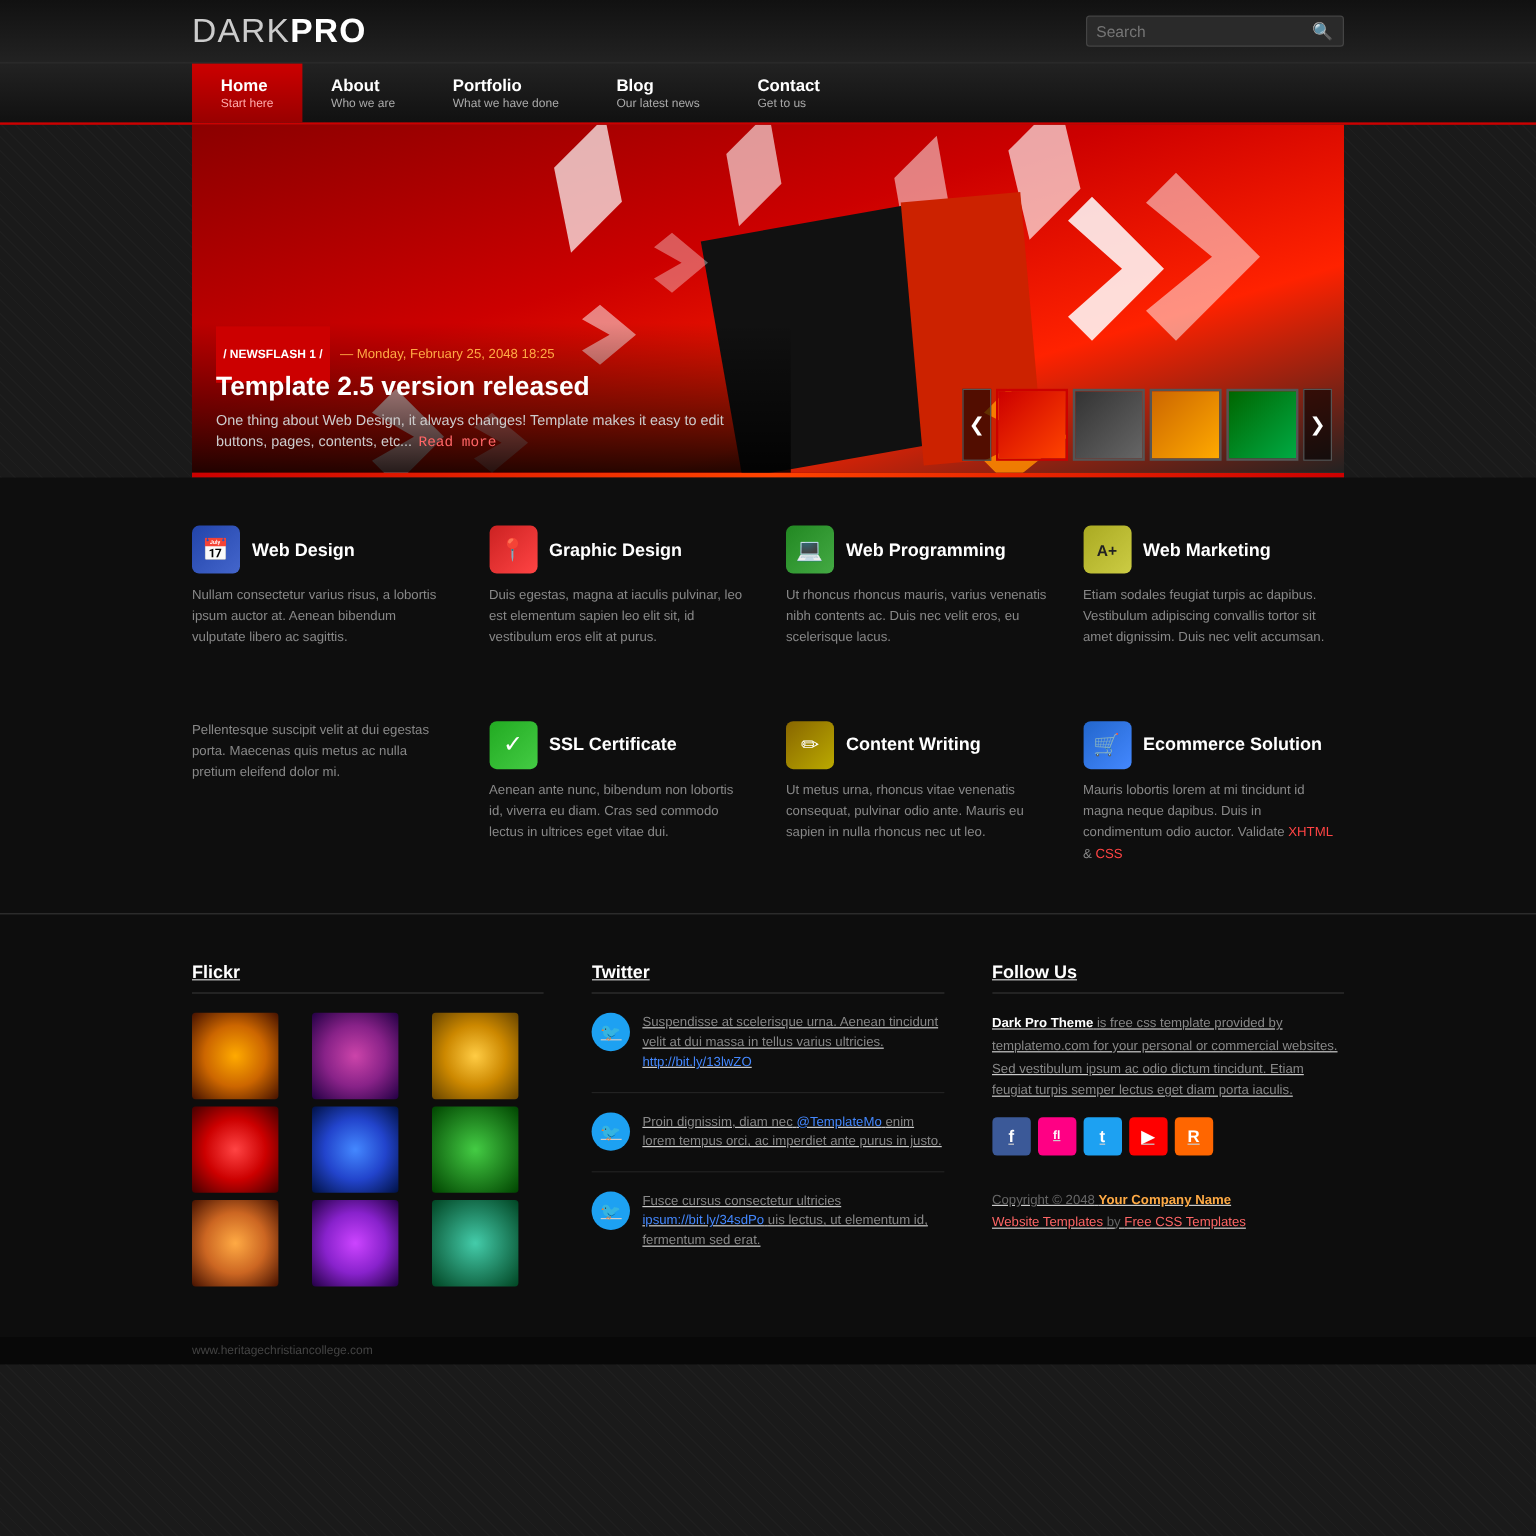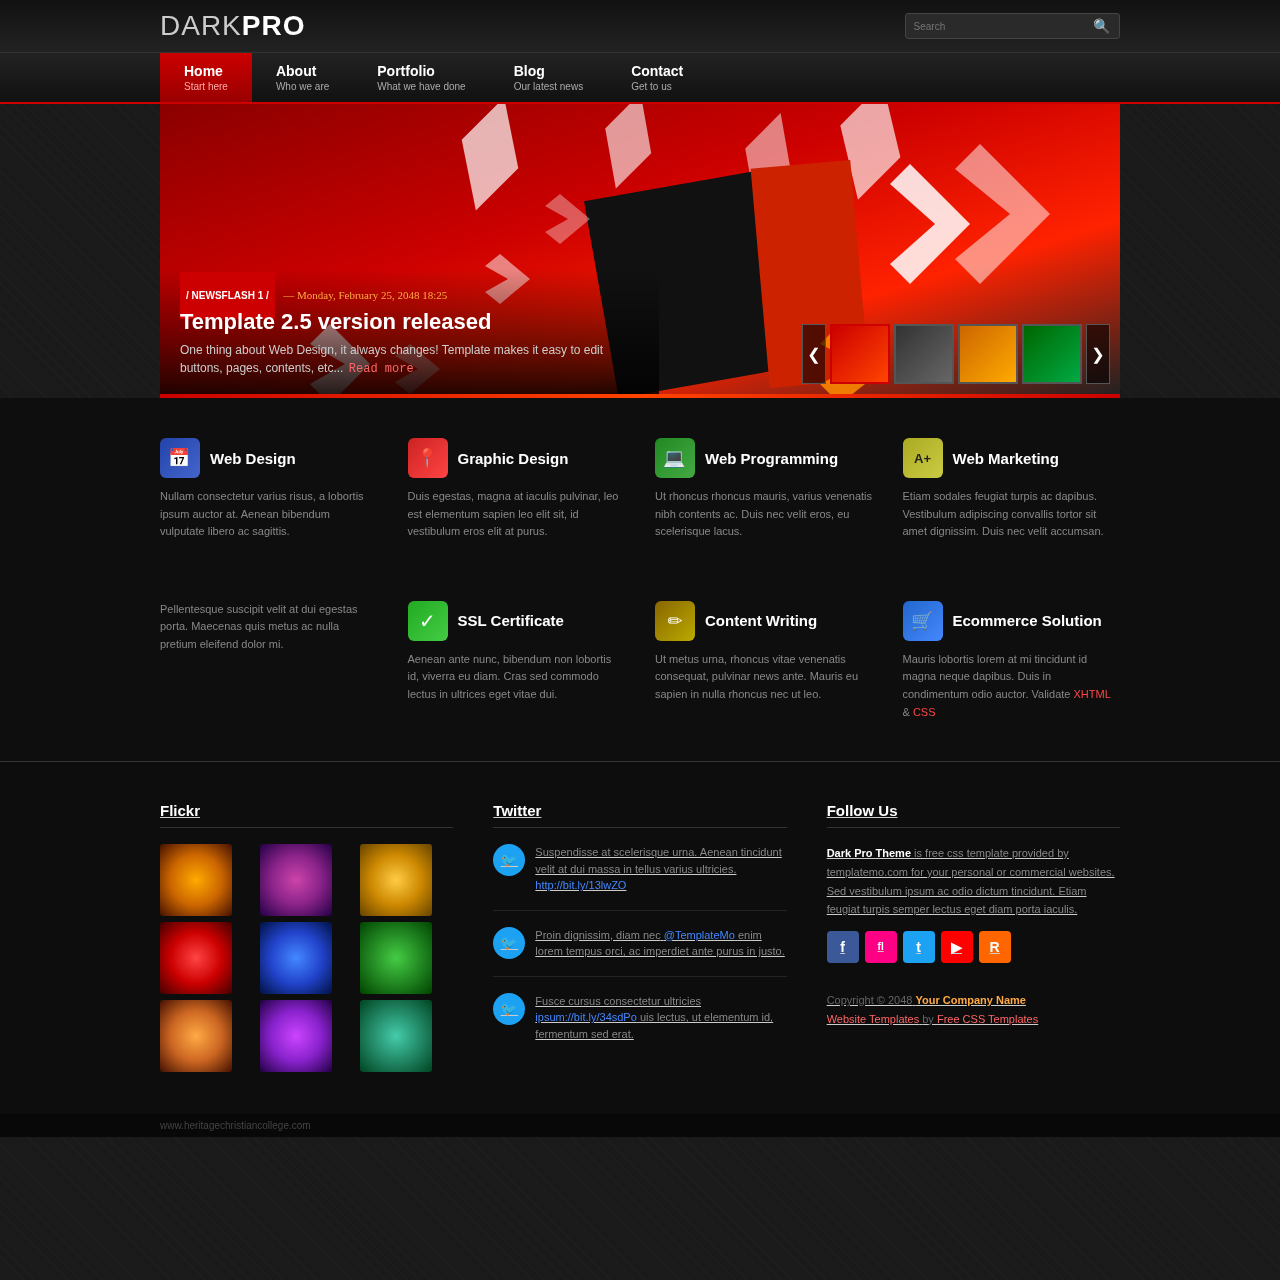--- a/index.html
+++ b/index.html
@@ -37,21 +37,21 @@
       border: 1px solid #444;
       border-radius: 3px;
       padding: 4px 8px;
     }
     #search-box input {
       background: transparent;
       border: none;
       color: #aaa;
       outline: none;
       width: 180px;
-      font-size: 10px;
+      font-size: 13px;
     }
     #search-box button {
       background: none;
       border: none;
       color: #aaa;
       cursor: pointer;
       font-size: 14px;
     }
 
     
@@ -104,21 +104,20 @@
       font-size: 10px;
       font-weight: bold;
       padding: 18px 6px;
       display: inline;
       margin-right: 4px;
       margin-top: 33px;
     }
     .newsflash-date {
       color: #ffaa44;
       font-size: 11px;
-      font-family: Liberation Serif, serif;
     }
     .hero-title {
       color: #fff;
       font-size: 22px;
       font-weight: bold;
       margin: 6px 0 6px 0;
     }
     .hero-desc {
       color: #ccc;
       font-size: 12px;
@@ -507,21 +506,21 @@
         <div class="feature-title">SSL Certificate</div>
       </div>
       <div class="feature-desc">Aenean ante nunc, bibendum non lobortis id, viverra eu diam. Cras sed commodo lectus in ultrices eget vitae dui.</div>
     </div>
 
     <div class="feature-item features-row2">
       <div class="feature-header">
         <div class="feature-icon icon-writing" style="color:#fff;font-size:18px;">✏</div>
         <div class="feature-title">Content Writing</div>
       </div>
-      <div class="feature-desc">Ut metus urna, rhoncus vitae venenatis consequat, pulvinar news ante. Mauris eu sapien in nulla rhoncus nec ut leo.</div>
+      <div class="feature-desc">Ut metus urna, rhoncus vitae venenatis consequat, pulvinar odio ante. Mauris eu sapien in nulla rhoncus nec ut leo.</div>
     </div>
 
     <div class="feature-item features-row2">
       <div class="feature-header">
         <div class="feature-icon icon-ecom" style="color:#fff;font-size:18px;">🛒</div>
         <div class="feature-title">Ecommerce Solution</div>
       </div>
       <div class="feature-desc">
         <span>Mauris lobortis lorem at mi tincidunt id magna neque dapibus. Duis in condimentum odio auctor. Validate</span>
         <a href="#" style="color:#ff4444;text-decoration:none;">XHTML</a>

